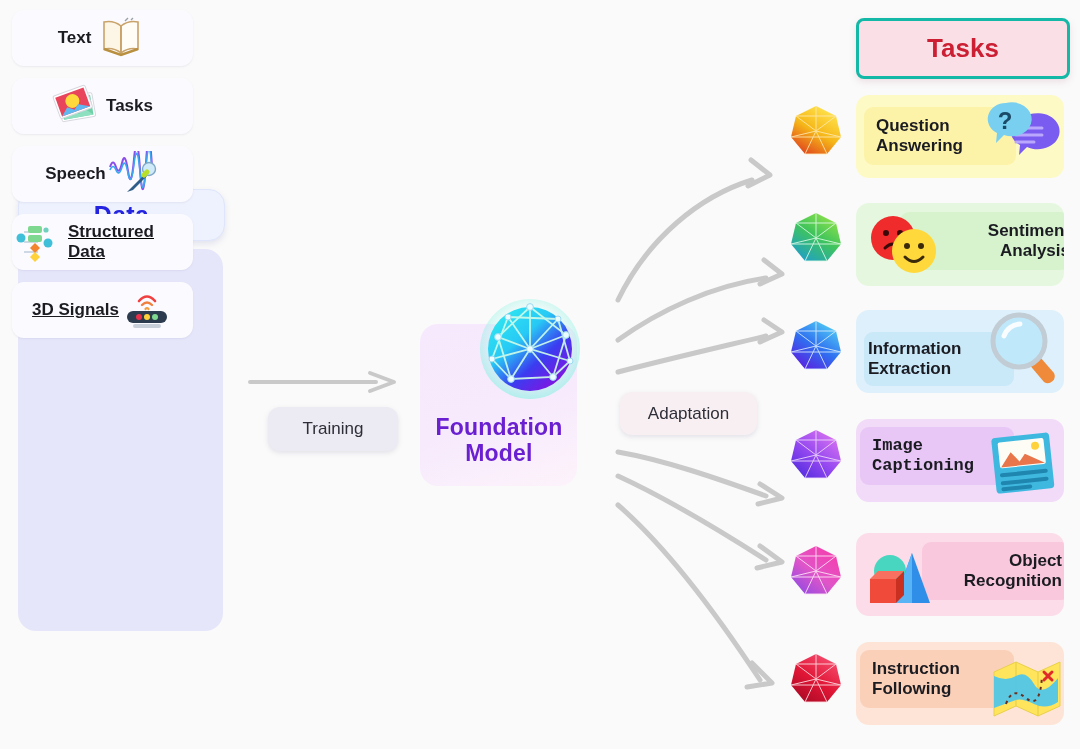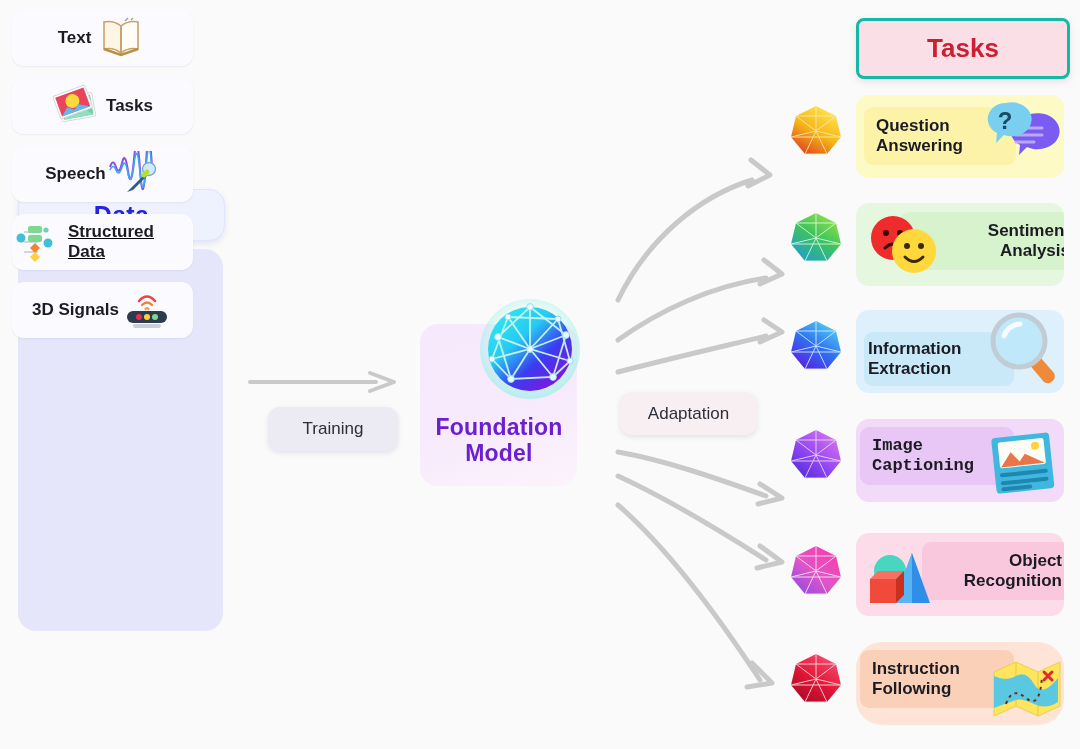--- a/index.html
+++ b/index.html
@@ -158,21 +158,21 @@
         <circle cx="9" cy="19" r="4.5" fill="#3fbfd8"></circle>
         <circle cx="36" cy="24" r="4.5" fill="#3fbfd8"></circle>
         <circle cx="34" cy="11" r="2.6" fill="#6fd0c0"></circle>
       </svg>
     </span>
     <span class="label" style="margin-left:4px;">Structured
 Data</span>
   </div>
 
   <div class="data-item di-4" style="justify-content:center;">
-    <span class="label" style="margin-right:2px;">3D Signals</span>
+    <span class="label" style="margin-right:2px;text-decoration:underline;">3D Signals</span>
     <span class="ico">
       <svg viewBox="0 0 52 46" width="52" height="46">
         <path d="M18 14 q8 -9 16 0" fill="none" stroke="#f04040" stroke-width="2.6" stroke-linecap="round"></path>
         <path d="M21 18 q5 -5 10 0" fill="none" stroke="#f08040" stroke-width="2.4" stroke-linecap="round"></path>
         <path d="M24.5 22 q1.5 -2 3 0" fill="none" stroke="#f0a040" stroke-width="2.2" stroke-linecap="round"></path>
         <rect x="6" y="24" width="40" height="12" rx="6" fill="#2d3b4e"></rect>
         <circle cx="18" cy="30" r="3" fill="#e8304a"></circle>
         <circle cx="26" cy="30" r="3" fill="#ffd23b"></circle>
         <circle cx="34" cy="30" r="3" fill="#7fd88f"></circle>
         <rect x="12" y="37" width="28" height="4" rx="2" fill="#c9cfd8"></rect>
@@ -443,21 +443,21 @@
             <stop offset="100%" stop-color="#b00c28"></stop>
       </linearGradient>
         </defs>
       <polygon points="26,1 46,11 51,32 37,49 15,49 1,32 6,11" fill="url(#p5)"></polygon>
       <g stroke="#fdd9df" stroke-width="1" opacity=".9" fill="none">
         <path d="M26 1 L26 26 M46 11 L26 26 M51 32 L26 26 M37 49 L26 26 M15 49 L26 26 M1 32 L26 26 M6 11 L26 26"></path>
         <path d="M6 11 L46 11 M1 32 L51 32 M15 49 L37 49"></path>
       </g>
     </svg>
   </div>
-  <div class="task-card" style="top:642px;border-radius:26px;">
+  <div class="task-card" style="top:642px;">
     <div class="task-inner" style="background:#fde4d6;"></div>
     <div class="task-hl" style="left:4px;top:8px;width:142px;height:58px;background:#fad0b8;padding-left:12px;">
       <span class="task-label">Instruction
 Following</span>
     </div>
     <div class="task-art" style="left:136px;top:16px;">
       <svg viewBox="0 0 70 62" width="70" height="62">
         <path d="M2 14 L24 4 L46 14 L68 4 V48 L46 58 L24 48 L2 58 Z" fill="#ffe45c" stroke="#e8d04a"></path>
         <path d="M24 4 V48 M46 14 V58" stroke="#e8d04a" stroke-width="1.2"></path>
         <path d="M2 18 q12 6 22 0 t18 8 t24 -6 V44 q-12 8 -24 2 t-18 -4 t-22 8z" fill="#49c4f0" opacity=".9"></path>

